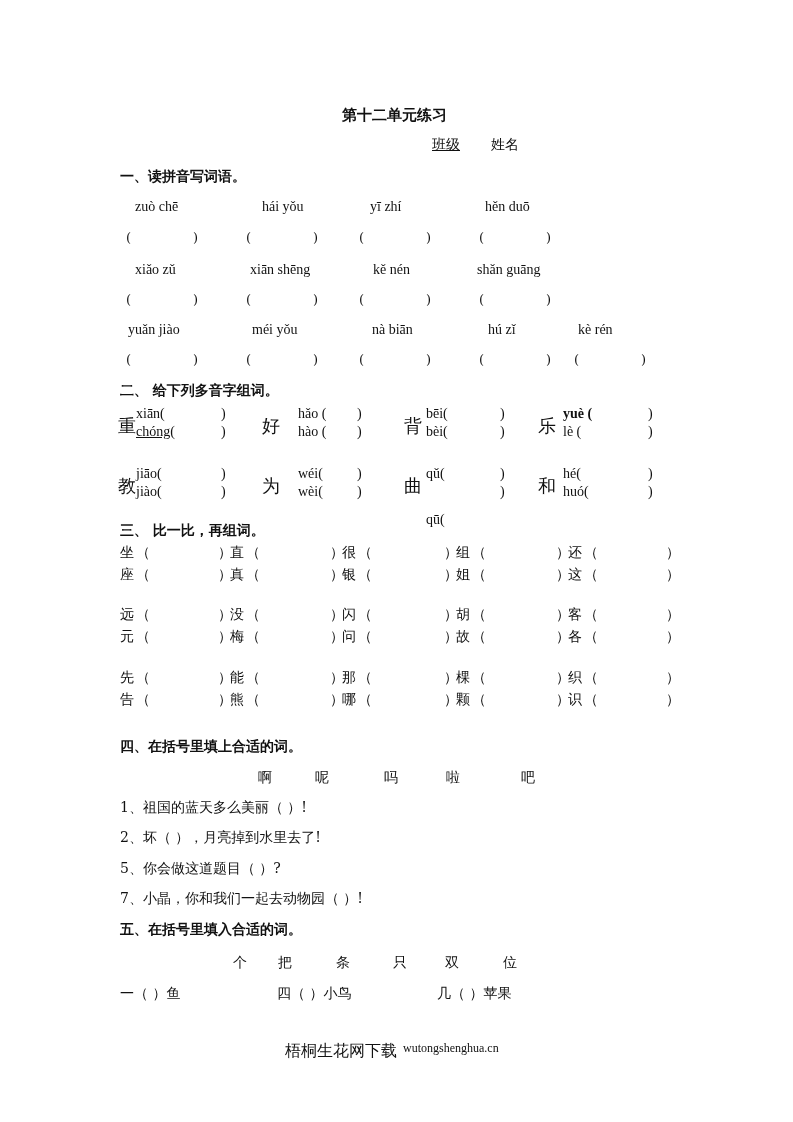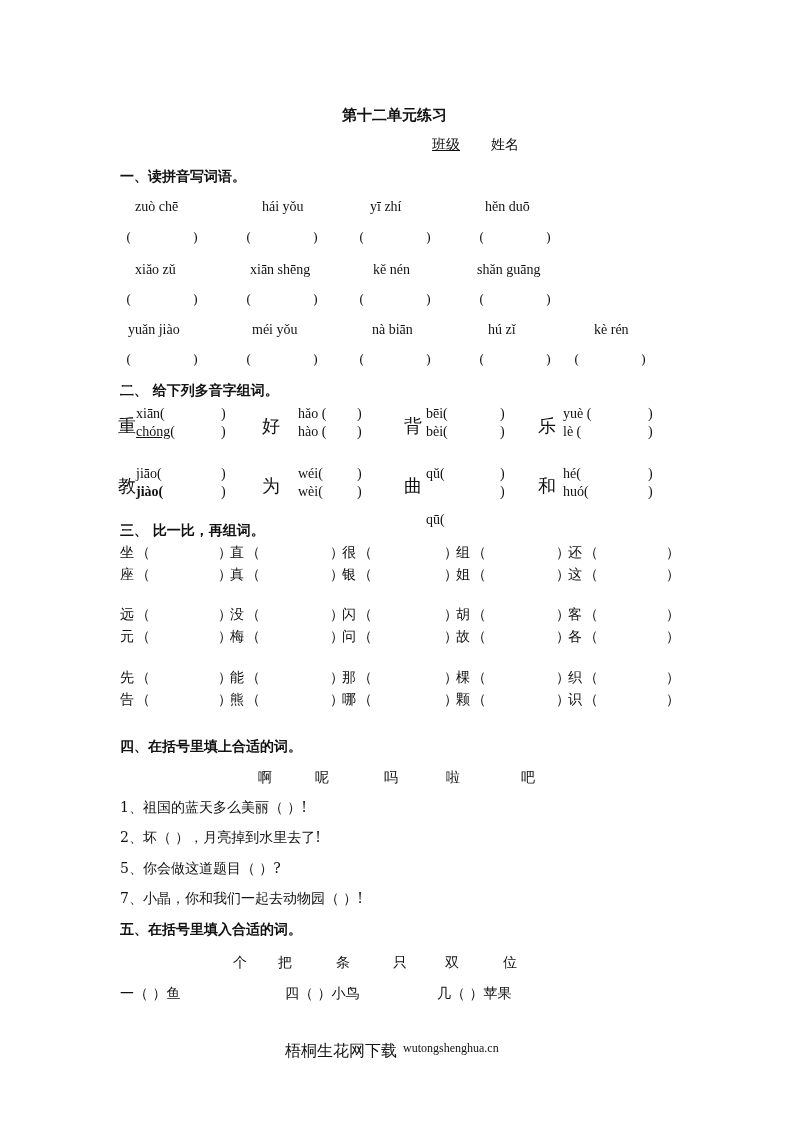--- a/index.html
+++ b/index.html
@@ -77,21 +77,21 @@
       <div class="abs py" style="left: 372px; top: 322px;">nà  biān</div>
       <div class="abs paren" style="left: 359px; top: 352px; width: 72px;">
         <span style="float:left">(</span>
         <span style="float:right">)</span>
       </div>
       <div class="abs py" style="left: 488px; top: 322px;">hú  zǐ</div>
       <div class="abs paren" style="left: 479px; top: 352px; width: 72px;">
         <span style="float:left">(</span>
         <span style="float:right">)</span>
       </div>
-      <div class="abs py" style="left: 578px; top: 322px; margin-left: 16px;">kè  rén</div>
+      <div class="abs py" style="left: 578px; top: 322px;">kè  rén</div>
       <div class="abs paren" style="left: 574px; top: 352px; width: 72px;">
         <span style="float:left">(</span>
         <span style="float:right">)</span>
       </div>
     </div>
 
   <div class="abs h" style="left:120px;top:382px;">二、 给下列多音字组词。</div>
   <div id="s2">
       <div class="abs big" style="left: 118px; top: 414px;">重</div>
       <div class="abs py" style="left: 136px; top: 406px;">xiān(</div>
@@ -102,27 +102,27 @@
       <div class="abs py" style="left: 298px; top: 406px;">hǎo (</div>
       <div class="abs py" style="left: 298px; top: 424px;">hào (</div>
       <div class="abs py" style="left: 357px; top: 406px;">)</div>
       <div class="abs py" style="left: 357px; top: 424px;">)</div>
       <div class="abs big" style="left: 404px; top: 414px;">背</div>
       <div class="abs py" style="left: 426px; top: 406px;">bēi(</div>
       <div class="abs py" style="left: 426px; top: 424px;">bèi(</div>
       <div class="abs py" style="left: 500px; top: 406px;">)</div>
       <div class="abs py" style="left: 500px; top: 424px;">)</div>
       <div class="abs big" style="left: 538px; top: 414px;">乐</div>
-      <div class="abs py" style="left: 563px; top: 406px;">yuè (</div>
+      <div class="abs py" style="left: 563px; top: 406px; font-weight: bold;">yuè (</div>
       <div class="abs py" style="left: 563px; top: 424px;">lè (</div>
       <div class="abs py" style="left: 648px; top: 406px;">)</div>
       <div class="abs py" style="left: 648px; top: 424px;">)</div>
       <div class="abs big" style="left: 118px; top: 474px;">教</div>
       <div class="abs py" style="left: 136px; top: 466px;">jiāo(</div>
-      <div class="abs py" style="left: 136px; top: 484px; font-weight: bold;">jiào(</div>
+      <div class="abs py" style="left: 136px; top: 484px;">jiào(</div>
       <div class="abs py" style="left: 221px; top: 466px;">)</div>
       <div class="abs py" style="left: 221px; top: 484px;">)</div>
       <div class="abs big" style="left: 262px; top: 474px;">为</div>
       <div class="abs py" style="left: 298px; top: 466px;">wéi(</div>
       <div class="abs py" style="left: 298px; top: 484px;">wèi(</div>
       <div class="abs py" style="left: 357px; top: 466px;">)</div>
       <div class="abs py" style="left: 357px; top: 484px;">)</div>
       <div class="abs big" style="left: 404px; top: 474px;">曲</div>
       <div class="abs py" style="left: 426px; top: 466px;">qǔ(</div>
       <div class="abs py" style="left: 426px; top: 512px;">qū(</div>
@@ -244,19 +244,19 @@
 
   <div class="abs h" style="left:120px;top:921px;">五、在括号里填入合适的词。</div>
   <div id="s5">
       <div class="abs t" style="left: 233px; top: 954px;">个</div>
       <div class="abs t" style="left: 278px; top: 954px;">把</div>
       <div class="abs t" style="left: 336px; top: 954px;">条</div>
       <div class="abs t" style="left: 393px; top: 954px;">只</div>
       <div class="abs t" style="left: 445px; top: 954px;">双</div>
       <div class="abs t" style="left: 503px; top: 954px;">位</div>
       <div class="abs t" style="left: 120px; top: 985px;">一（        ）鱼</div>
-      <div class="abs t" style="left: 285px; top: 985px;">四（          ）小鸟</div>
+      <div class="abs t" style="left: 277px; top: 985px;">四（          ）小鸟</div>
       <div class="abs t" style="left: 437px; top: 985px;">几（          ）苹果</div>
     </div>
 
   <div class="abs t" style="left:285px;top:1041px;font-size:16px;">梧桐生花网下载</div>
   <div class="abs py" style="left:403px;top:1041px;font-size:12px;">wutongshenghua.cn</div>
 </div>
 
 </body></html>

